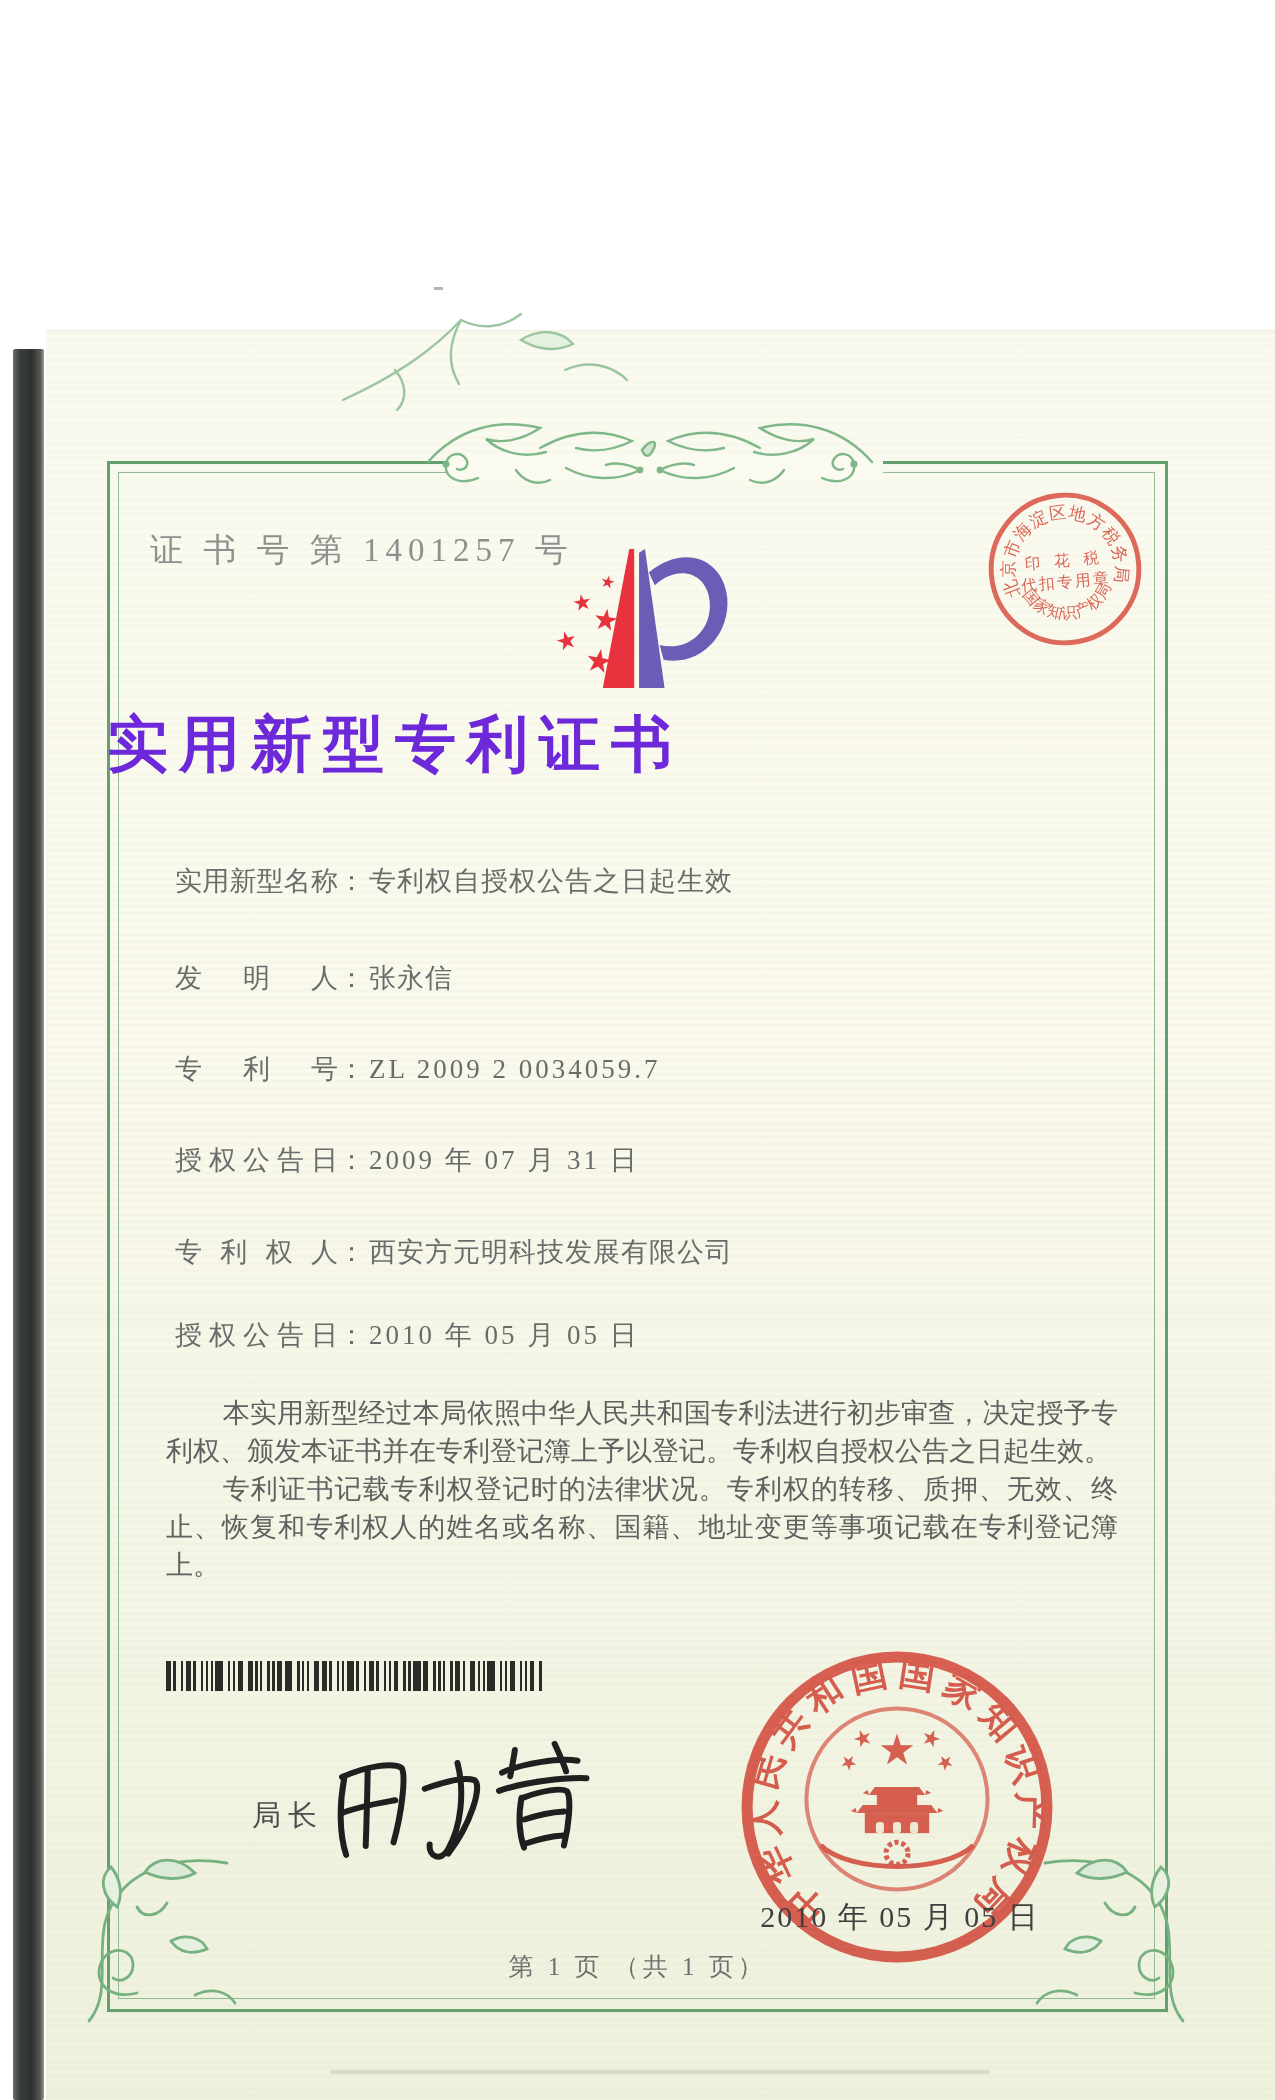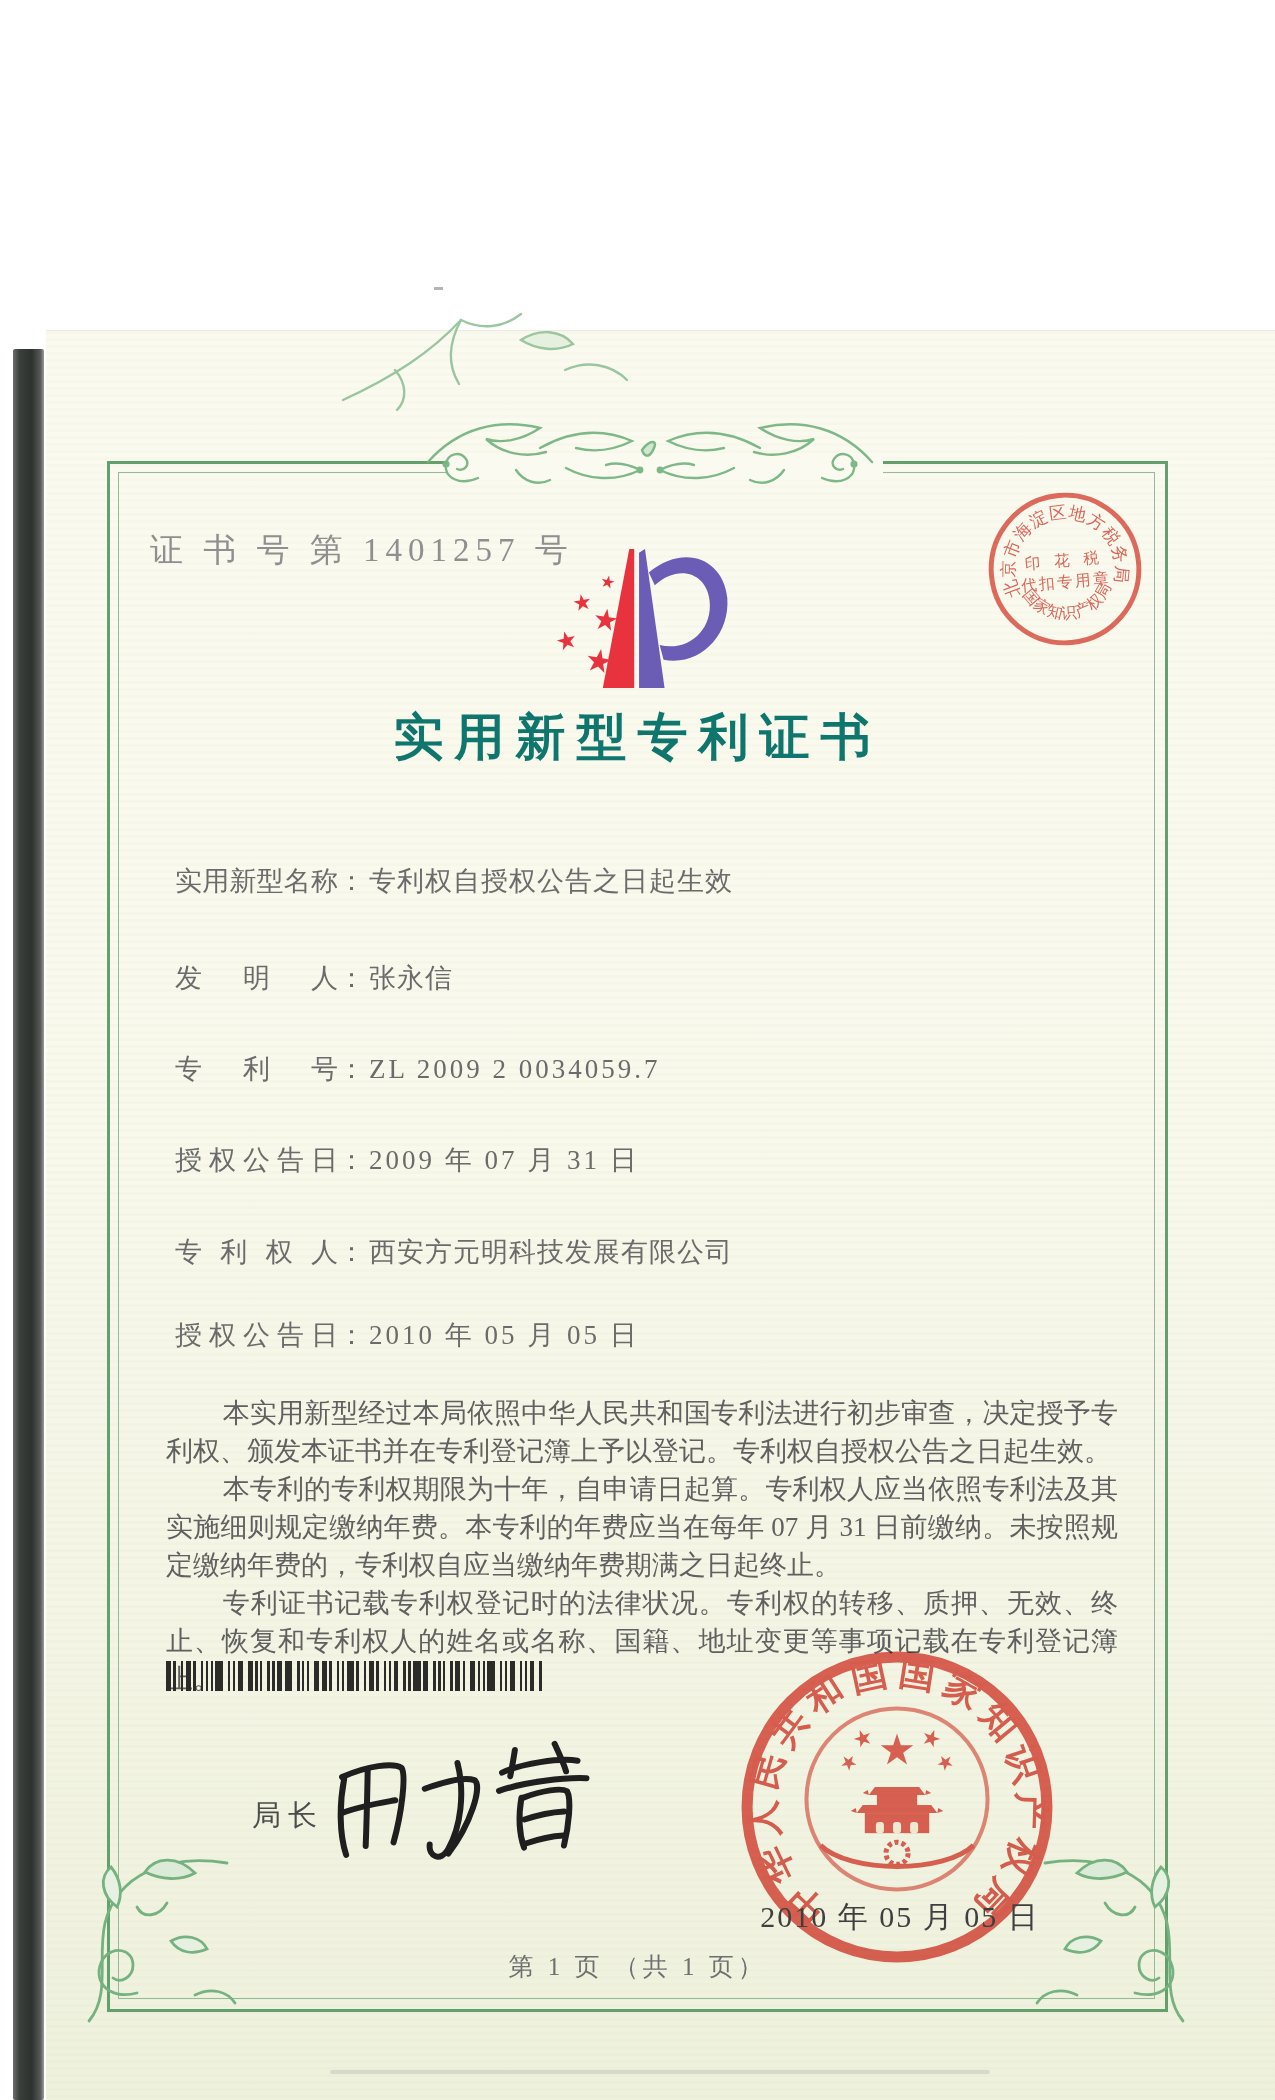--- a/index.html
+++ b/index.html
@@ -32,22 +32,22 @@
 
   .ornament{position:absolute;}
 
   
   .cert-number{
     position:absolute;left:150px;top:528px;font-size:33px;color:#8f8f8f;
     letter-spacing:6px;
   }
   
   .title{
-    position:absolute;left:107px;top:704px;width:1061px;text-align:center;
-    font-size:50px;font-weight:600;color:#0f766e;letter-spacing:11px;
+    position:absolute;left:107px;top:704px;width:1061px;text-align:left;
+    font-size:61px;font-weight:600;color:#6d28d9;letter-spacing:11px;
   }
   
   #fields{position:absolute;left:0;top:0;}
   .field-row{position:absolute;left:175px;white-space:nowrap;font-size:27px;color:#6b6b6b;}
   .field-label{display:inline-block;width:163px;text-align:justify;text-align-last:justify;vertical-align:top;}
   .field-colon{display:inline-block;margin-right:4px;}
   .field-value{letter-spacing:1px;}
   .field-value.latin{letter-spacing:3px;}
 
   
@@ -169,21 +169,20 @@
     <div class="field-row" style="top: 863px;"><span class="field-label">实用新型名称</span><span class="field-colon">：</span><span class="field-value">专利权自授权公告之日起生效</span></div>
     <div class="field-row" style="top: 960px;"><span class="field-label">发明人</span><span class="field-colon">：</span><span class="field-value">张永信</span></div>
     <div class="field-row" style="top: 1051px;"><span class="field-label">专利号</span><span class="field-colon">：</span><span class="field-value latin">ZL 2009 2 0034059.7</span></div>
     <div class="field-row" style="top: 1142px;"><span class="field-label">授权公告日</span><span class="field-colon">：</span><span class="field-value latin">2009 年 07 月 31 日</span></div>
     <div class="field-row" style="top: 1234px;"><span class="field-label">专利权人</span><span class="field-colon">：</span><span class="field-value">西安方元明科技发展有限公司</span></div>
     <div class="field-row" style="top: 1317px;"><span class="field-label">授权公告日</span><span class="field-colon">：</span><span class="field-value latin">2010 年 05 月 05 日</span></div>
   </div>
 
 <div id="paragraphs">
     <p>本实用新型经过本局依照中华人民共和国专利法进行初步审查，决定授予专利权、颁发本证书并在专利登记簿上予以登记。专利权自授权公告之日起生效。</p>
-    <p>本专利的专利权期限为十年，自申请日起算。专利权人应当依照专利法及其实施细则规定缴纳年费。本专利的年费应当在每年 07 月 31 日前缴纳。未按照规定缴纳年费的，专利权自应当缴纳年费期满之日起终止。</p>
     <p>专利证书记载专利权登记时的法律状况。专利权的转移、质押、无效、终止、恢复和专利权人的姓名或名称、国籍、地址变更等事项记载在专利登记簿上。</p>
   </div>
 
 <div class="barcode">
     <div class="bar" style="width: 4.96732px;"></div>
     <div class="gap" style="width: 2.48366px;"></div>
     <div class="bar" style="width: 2.48366px;"></div>
     <div class="gap" style="width: 4.96732px;"></div>
     <div class="bar" style="width: 2.48366px;"></div>
     <div class="gap" style="width: 2.48366px;"></div>

